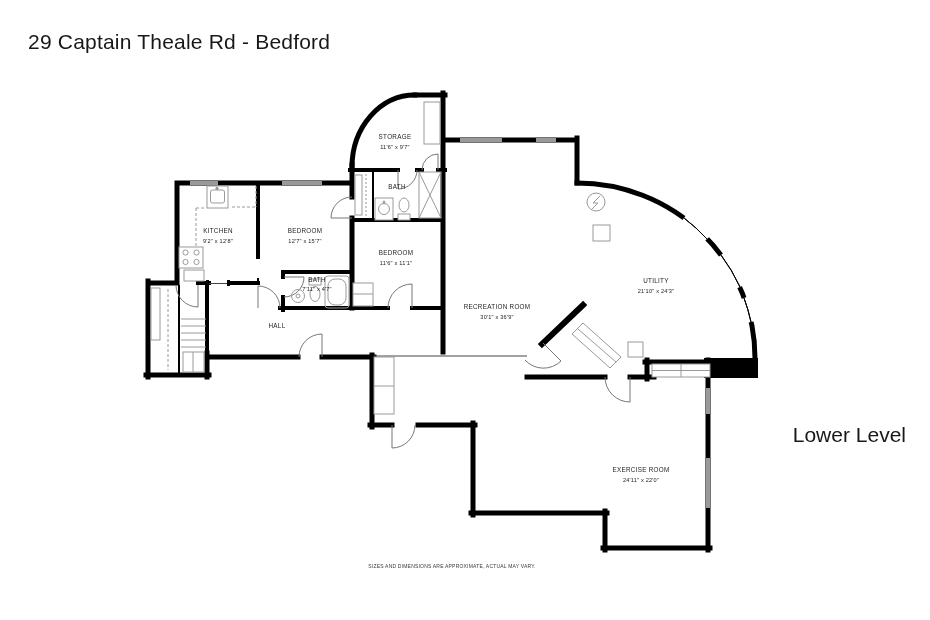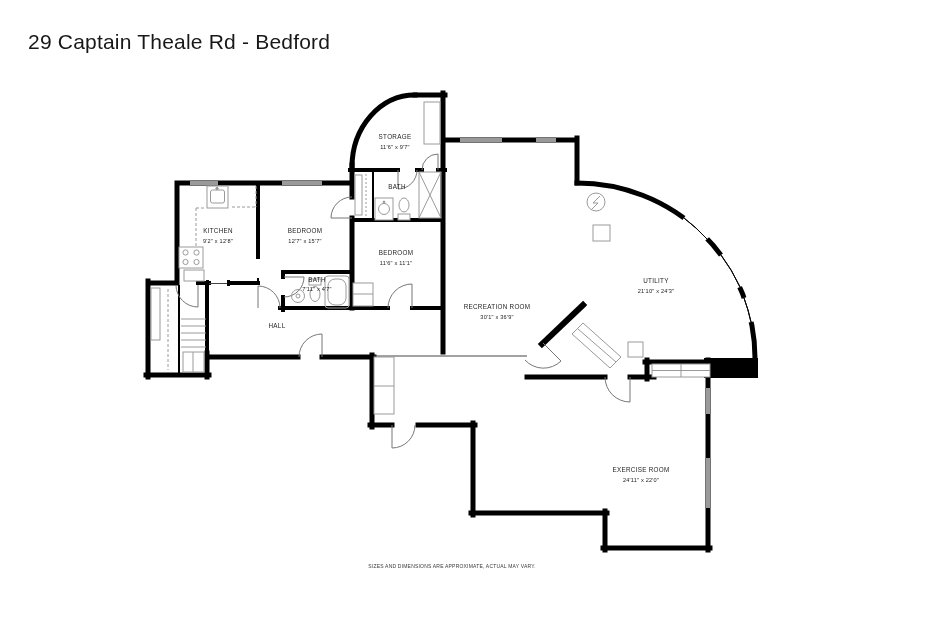--- a/index.html
+++ b/index.html
@@ -195,13 +195,14 @@
       <text class="room-name" x="497" y="309">RECREATION ROOM</text>
       <text class="room-dims" x="497" y="319">30'1" x 36'9"</text>
       <text class="room-name" x="656" y="283">UTILITY</text>
       <text class="room-dims" x="656" y="293">21'10" x 24'3"</text>
       <text class="room-name" x="641" y="472">EXERCISE ROOM</text>
       <text class="room-dims" x="641" y="482">24'11" x 22'0"</text>
     </g>
   </svg>
 
   <div id="disclaimer">SIZES AND DIMENSIONS ARE APPROXIMATE, ACTUAL MAY VARY.</div>
+  <div id="level-label">Lower Level</div>
 </div>
 
 </body></html>

